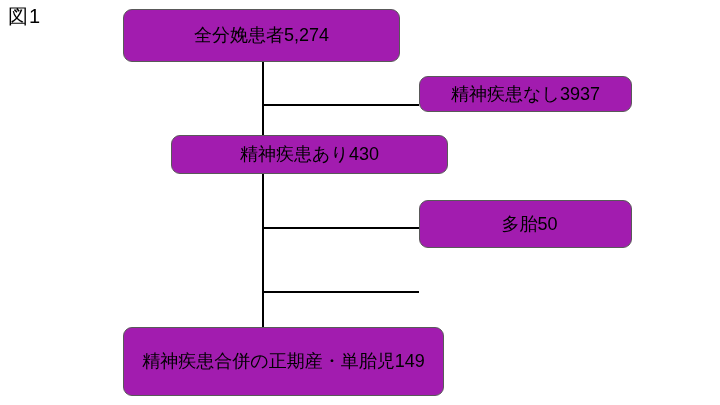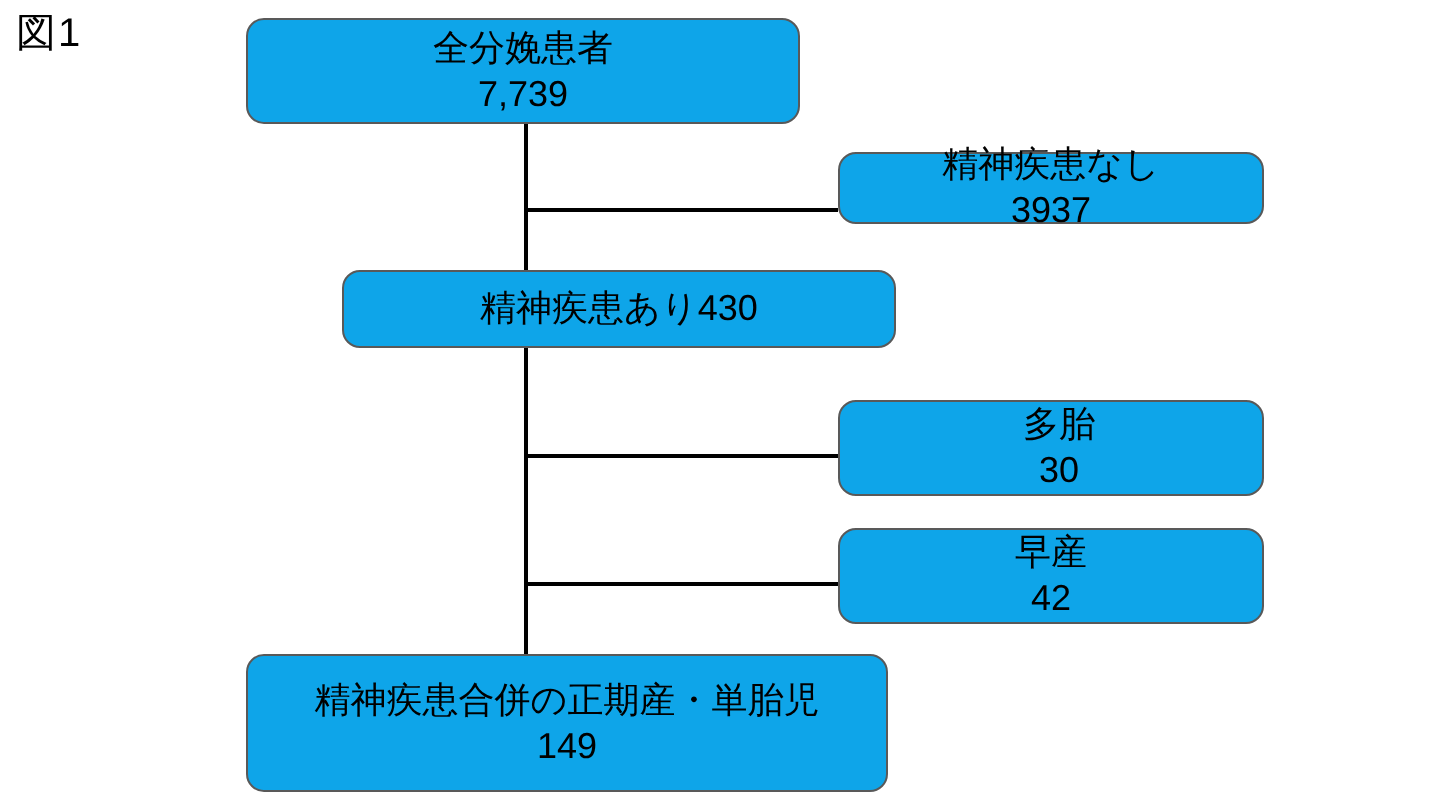--- a/index.html
+++ b/index.html
@@ -22,23 +22,23 @@
     top: 3px;
     font-size: 20px;
     font-weight: 500;
     letter-spacing: 1px;
   }
   .box {
     position: absolute;
     box-sizing: border-box;
     border: 1px solid var(--border, #595959);
     border-radius: 9px;
-    background: #0ea5e9;
+    background: #a21caf;
     display: flex;
-    flex-direction: column;
+    flex-direction: row;
     align-items: center;
     justify-content: center;
     text-align: center;
     font-size: 18px;
     line-height: 23px;
     padding: 1px 4px;
   }
   .box-label, .box-value {
     white-space: nowrap;
   }
@@ -57,40 +57,36 @@
   <div class="figure-label">図1</div>
 
   <div class="line line-v" style="left:262px; top:62px;  height:74px;"></div>
   <div class="line line-h" style="left:262px; top:104px; width:157px;"></div>
   <div class="line line-v" style="left:262px; top:174px; height:153px;"></div>
   <div class="line line-h" style="left:262px; top:227px; width:157px;"></div>
   <div class="line line-h" style="left:262px; top:291px; width:157px;"></div>
 
   <div class="box" style="left:123px; top:9px; width:277px; height:53px;">
     <div class="box-label">全分娩患者</div>
-    <div class="box-value">7,739</div>
+    <div class="box-value">5,274</div>
   </div>
 
   <div class="box" style="left:123px; top:135px; width:277px; height:39px;margin-left:48px;">
     <div class="box-label">精神疾患あり430</div>
   </div>
 
   <div class="box" style="left:123px; top:327px; width:321px; height:69px;">
     <div class="box-label">精神疾患合併の正期産・単胎児</div>
     <div class="box-value">149</div>
   </div>
 
   <div class="box" style="left:419px; top:76px; width:213px; height:36px;">
     <div class="box-label">精神疾患なし</div>
     <div class="box-value">3937</div>
   </div>
 
   <div class="box" style="left:419px; top:200px; width:213px; height:48px;padding-left:12px;">
     <div class="box-label">多胎</div>
-    <div class="box-value">30</div>
+    <div class="box-value">50</div>
   </div>
 
-  <div class="box" style="left:419px; top:264px; width:213px; height:48px;">
-    <div class="box-label">早産</div>
-    <div class="box-value">42</div>
-  </div>
 
 </div>
 
 </body></html>

